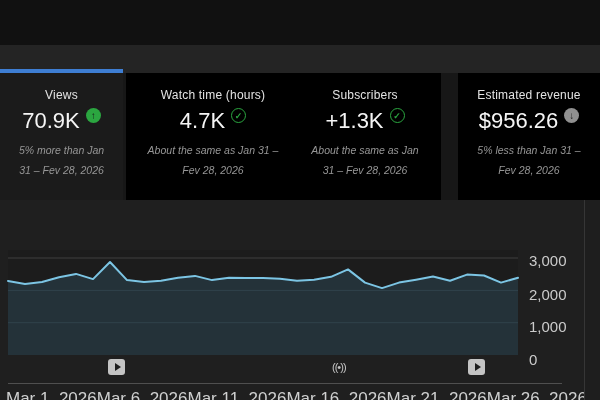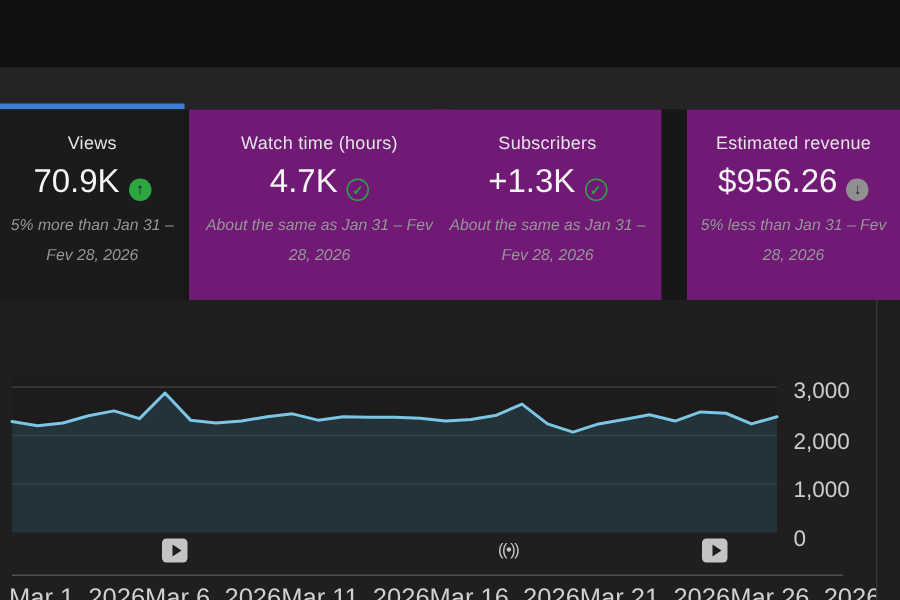--- a/index.html
+++ b/index.html
@@ -6,37 +6,37 @@
   .screen{
     position:relative;width:600px;height:400px;overflow:hidden;
     background:#1f1f1f;font-family:"Liberation Sans",sans-serif;margin-top:45px;
     -webkit-font-smoothing:antialiased;
   }
   
   .tabstrip{position:absolute;left:0;top:0;width:600px;height:28px;background:#242424;}
   .active-underline{position:absolute;left:0;top:24px;width:123px;height:4px;background:#3e7ed3;}
   
   .cards-row{position:absolute;left:0;top:28px;width:600px;height:127px;background:#171717;}
-  .card{position:absolute;top:0;height:127px;background:#701a75;box-sizing:border-box;
+  .card{position:absolute;top:0;height:127px;background:#000000;box-sizing:border-box;
         padding-top:15px;text-align:center;cursor:pointer;}
   .card.selected{background:#1b1b1b;}
   .card-views{left:0;width:123px;}
   .card-watch{left:126px;width:174px;}
   .card-subs{left:289px;width:152px;}
   .card-revenue{left:458px;width:142px;}
   .card-title{font-size:12px;color:#e3e3e3;letter-spacing:.2px;}
-  .card-valuerow{display:flex;align-items:flex-end;justify-content:center;gap:6px;margin-top:6px;}
+  .card-valuerow{display:flex;align-items:flex-start;justify-content:center;gap:6px;margin-top:6px;}
   .card-value{font-size:22px;color:#f5f5f5;}
   .status-icon{width:15px;height:15px;border-radius:50%;display:flex;align-items:center;
                justify-content:center;font-size:10px;font-weight:bold;box-sizing:border-box;}
   .icon-up{background:#2ba640;color:#141414;}
   .icon-check{border:1.5px solid #2ba640;color:#2ba640;font-size:9px;}
   .icon-down{background:#909090;color:#1d1d1d;}
   .card-subtitle{font-size:10.5px;font-style:italic;color:#969696;line-height:1.9;
-                 margin-top:7px;padding:0 5px;}
+                 margin-top:7px;padding:0 17px;}
   
   .chart-svg{position:absolute;left:0;top:0;width:600px;height:400px;}
   .ylabel{position:absolute;left:529px;font-size:15px;color:#cbcbcb;}
   .sep-line{position:absolute;left:8px;top:338px;width:554px;height:1px;background:#4f4f4f;}
   .markers{position:absolute;left:0;top:0;width:600px;height:400px;pointer-events:none;}
   .marker-video{position:absolute;top:314px;width:17px;height:16px;background:#c4c4c4;
      border-radius:3px;display:flex;align-items:center;justify-content:center;pointer-events:auto;cursor:pointer;}
   .marker-video .tri{width:0;height:0;border-left:6px solid #1d1d1d;
      border-top:4px solid transparent;border-bottom:4px solid transparent;margin-left:2px;}
   .marker-live{position:absolute;top:316px;font-size:11px;color:#c4c4c4;letter-spacing:-1px;

